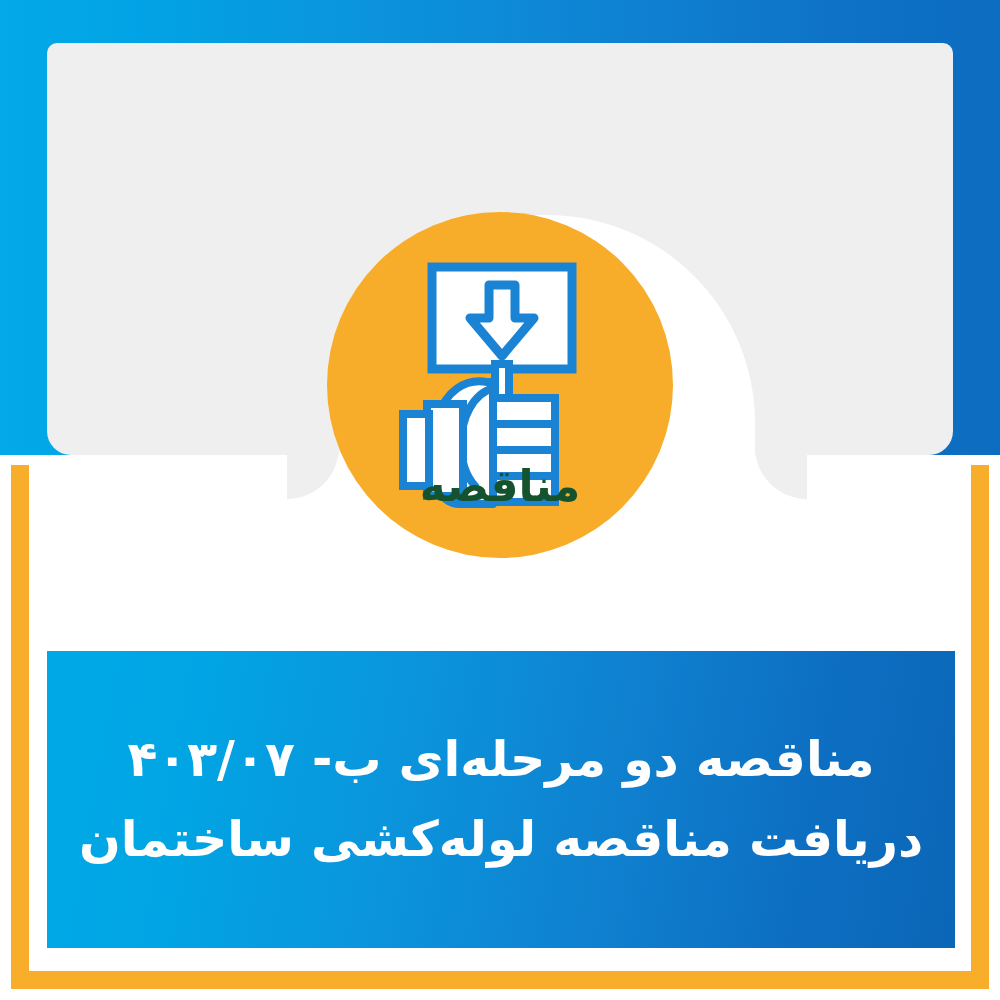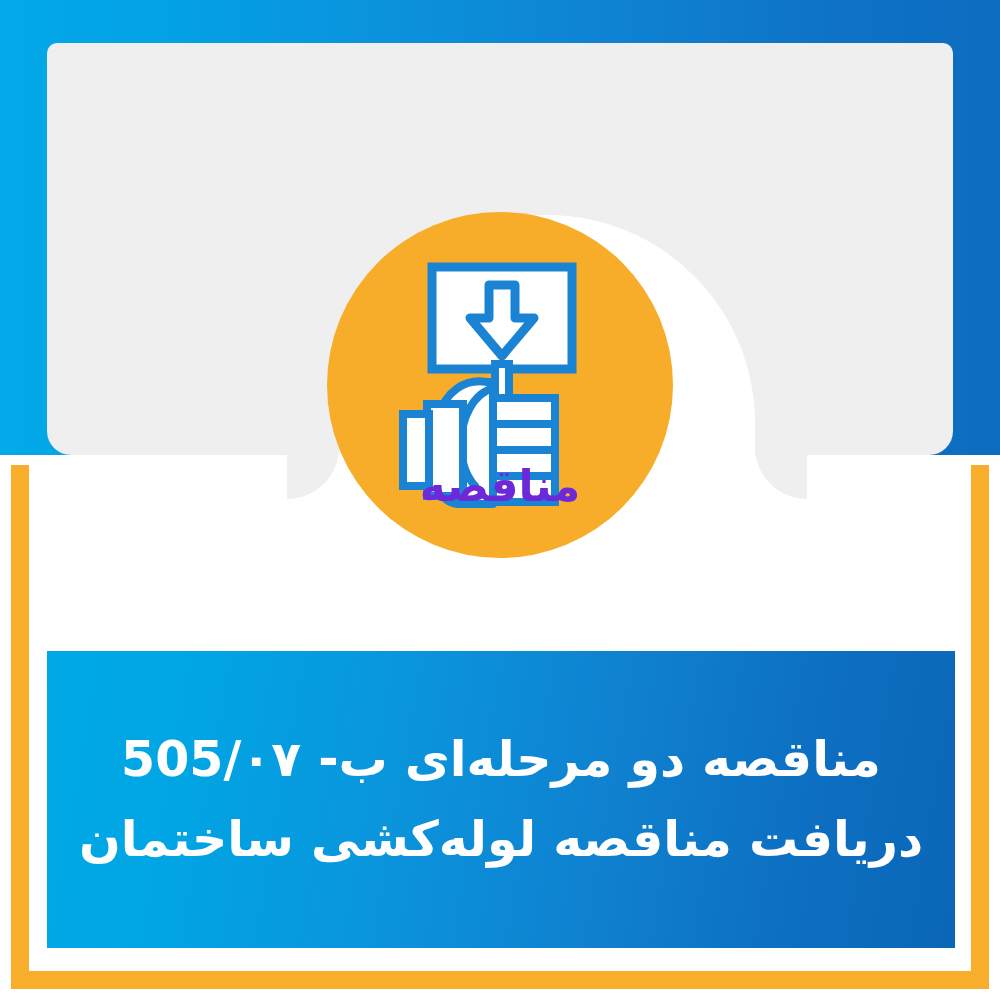--- a/index.html
+++ b/index.html
@@ -81,21 +81,21 @@
     left: 0; top: 0;
     width: 346px;
     height: 346px;
   }
   .badge-label {
     position: absolute;
     left: 0;
     top: 252px;
     width: 346px;
     text-align: center;
-    color: #6d28d9;
+    color: #14532d;
     font-size: 44px;
     font-weight: 700;
     letter-spacing: 0px;
     line-height: 1;
   }
 
   
   .orange-v {
     position: absolute;
     top: 465px;
@@ -181,17 +181,17 @@
       <rect x="76" y="202" width="26" height="72" fill="#ffffff" stroke="#1b83d3" stroke-width="8"></rect>
     </svg>
     <div class="badge-label">مناقصه</div>
   </div>
 
   <div class="orange-v left"></div>
   <div class="orange-v right"></div>
   <div class="orange-h"></div>
 
   <div class="caption-box">
-    <div class="caption-line">مناقصه دو مرحله‌ای ب- 505/۰۷</div>
+    <div class="caption-line">مناقصه دو مرحله‌ای ب- ۴۰۳/۰۷</div>
     <div class="caption-line">دریافت مناقصه لوله‌کشی ساختمان</div>
   </div>
 
 </div>
 
 </body></html>

